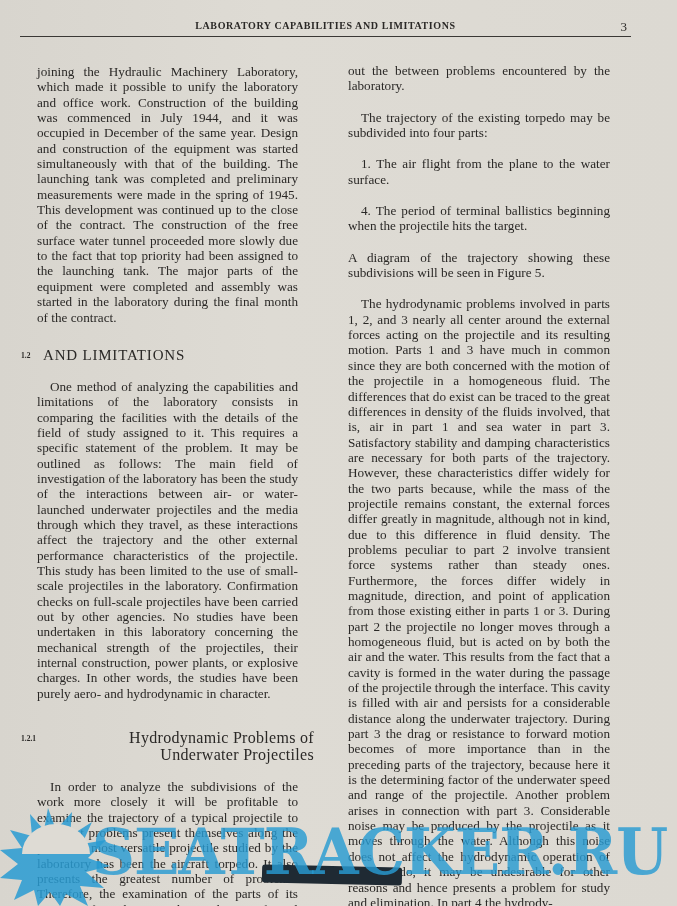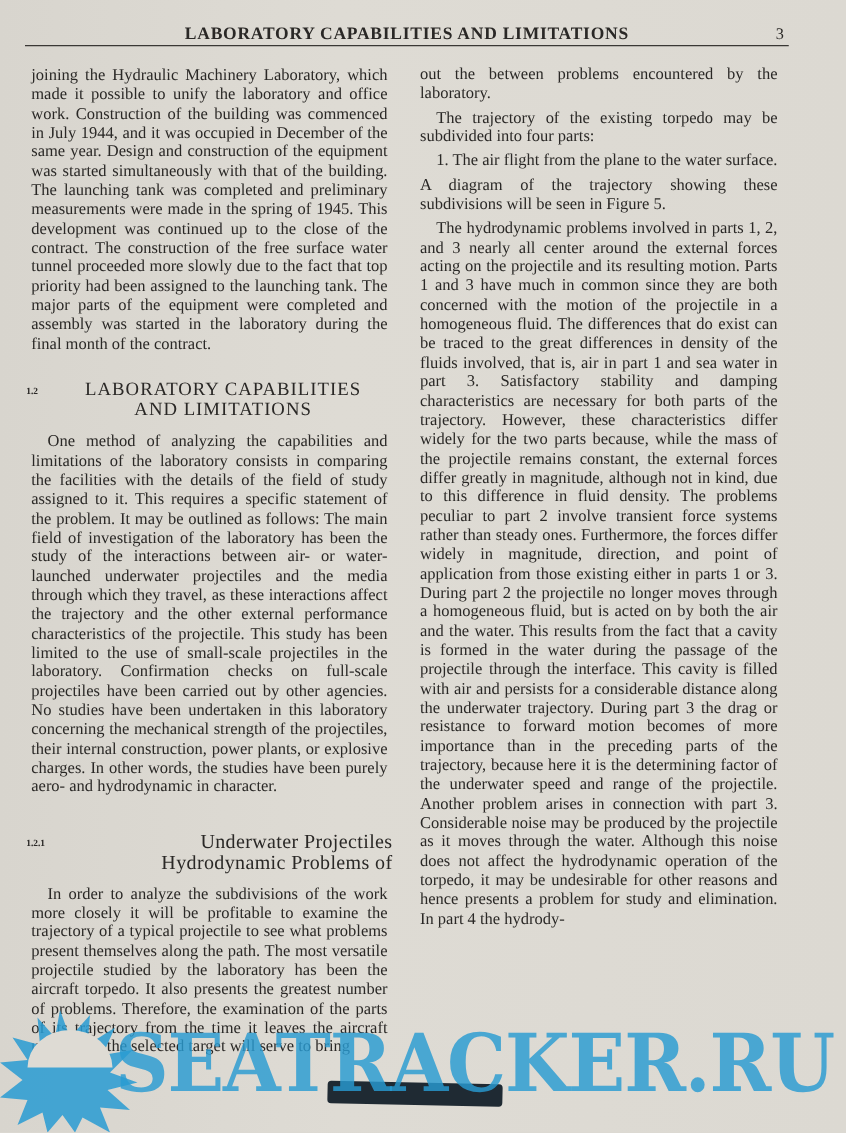--- a/index.html
+++ b/index.html
@@ -29,21 +29,21 @@
       height: 20px;
       border-bottom: 1.3px solid #3a3835;
     }
     .running-title {
       position: absolute;
       left: 0; right: 0;
       top: 4px;
       text-align: center;
       font-family: "Liberation Serif", serif;
       font-weight: bold;
-      font-size: 14px;
+      font-size: 10px;
       letter-spacing: 0.6px;
       color: #2a2826;
     }
     .page-number {
       position: absolute;
       right: 4px;
       top: 3px;
       font-family: "Liberation Serif", serif;
       font-size: 13px;
       color: #2a2826;
@@ -53,29 +53,29 @@
       top: 48px;
       font-family: "Liberation Serif", serif;
       font-size: 13.2px;
       line-height: 15.35px;
       text-align: justify;
       hyphens: none;
     }
     .col-left { left: 21px; width: 293px; }
     .col-right { left: 332px; width: 294px; top: 47px; }
     .column p {
-      margin: 4px;
+      margin: 16px;
       text-indent: 0;
     }
     .column p.indent { text-indent: 13px; }
     .column p.flush { text-indent: 0; }
     .section-head {
       position: relative;
       margin: 22px 0 9px 0;
-      text-align: center;
+      text-align: left;
       font-family: "Liberation Serif", serif;
       font-size: 15px;
       line-height: 16px;
       letter-spacing: 0.8px;
     }
     .section-head .sec-num {
       position: absolute;
       left: 0;
       top: 1px;
       font-size: 7.5px;
@@ -148,37 +148,37 @@
   <div class="running-head">
     <div class="running-title">LABORATORY CAPABILITIES AND LIMITATIONS</div>
     <div class="page-number">3</div>
   </div>
 
   <div class="column col-left">
     <p class="flush">joining the Hydraulic Machinery Laboratory, which made it possible to unify the laboratory and office work. Construction of the building was commenced in July 1944, and it was occupied in December of the same year. Design and construction of the equipment was started simultaneously with that of the building. The launching tank was completed and preliminary measurements were made in the spring of 1945. This development was continued up to the close of the contract. The construction of the free surface water tunnel proceeded more slowly due to the fact that top priority had been assigned to the launching tank. The major parts of the equipment were completed and assembly was started in the laboratory during the final month of the contract.</p>
 
     <div class="section-head">
       <span class="sec-num">1.2</span>
-      <span class="sec-title">LABORATORY CAPABILITIES</span>
       <span class="sec-title">AND LIMITATIONS</span>
     </div>
     <p class="indent">One method of analyzing the capabilities and limitations of the laboratory consists in comparing the facilities with the details of the field of study assigned to it. This requires a specific statement of the problem. It may be outlined as follows: The main field of investigation of the laboratory has been the study of the interactions between air- or water-launched underwater projectiles and the media through which they travel, as these interactions affect the trajectory and the other external performance characteristics of the projectile. This study has been limited to the use of small-scale projectiles in the laboratory. Confirmation checks on full-scale projectiles have been carried out by other agencies. No studies have been undertaken in this laboratory concerning the mechanical strength of the projectiles, their internal construction, power plants, or explosive charges. In other words, the studies have been purely aero- and hydrodynamic in character.</p>
 
     <div class="sub-head">
       <span class="sec-num">1.2.1</span>
+      <span class="sec-title">Hydrodynamic Problems of</span>
       <span class="sec-title">Underwater Projectiles</span>
-      <span class="sec-title">Hydrodynamic Problems of</span>
     </div>
     <p class="indent">In order to analyze the subdivisions of the work more closely it will be profitable to examine the trajectory of a typical projectile to see what problems present themselves along the path. The most versatile projectile studied by the laboratory has been the aircraft torpedo. It also presents the greatest number of problems. Therefore, the examination of the parts of its trajectory from the time it leaves the aircraft until it hits the selected target will serve to bring</p>
   </div>
 
   <div class="column col-right">
     <p class="flush">out the between problems encountered by the laboratory.</p>
     <p class="indent">The trajectory of the existing torpedo may be subdivided into four parts:</p>
     <p class="indent">1. The air flight from the plane to the water surface.</p>
+    <p class="indent">4. The period of terminal ballistics beginning when the projectile hits the target.</p>
     <p class="flush">A diagram of the trajectory showing these subdivisions will be seen in Figure 5.</p>
     <p class="indent">The hydrodynamic problems involved in parts 1, 2, and 3 nearly all center around the external forces acting on the projectile and its resulting motion. Parts 1 and 3 have much in common since they are both concerned with the motion of the projectile in a homogeneous fluid. The differences that do exist can be traced to the great differences in density of the fluids involved, that is, air in part 1 and sea water in part 3. Satisfactory stability and damping characteristics are necessary for both parts of the trajectory. However, these characteristics differ widely for the two parts because, while the mass of the projectile remains constant, the external forces differ greatly in magnitude, although not in kind, due to this difference in fluid density. The problems peculiar to part 2 involve transient force systems rather than steady ones. Furthermore, the forces differ widely in magnitude, direction, and point of application from those existing either in parts 1 or 3. During part 2 the projectile no longer moves through a homogeneous fluid, but is acted on by both the air and the water. This results from the fact that a cavity is formed in the water during the passage of the projectile through the interface. This cavity is filled with air and persists for a considerable distance along the underwater trajectory. During part 3 the drag or resistance to forward motion becomes of more importance than in the preceding parts of the trajectory, because here it is the determining factor of the underwater speed and range of the projectile. Another problem arises in connection with part 3. Considerable noise may be produced by the projectile as it moves through the water. Although this noise does not affect the hydrodynamic operation of the torpedo, it may be undesirable for other reasons and hence presents a problem for study and elimination. In part 4 the hydrody-</p>
   </div>
 
   <div class="redaction"></div>
 
   <svg class="watermark" viewBox="0 0 677 98" width="677" height="98">
     <g fill="rgba(40,155,210,0.85)">
       <polygon points="48,0 56,22 72,4 70,28 92,14 82,36 106,32 88,50 110,58 86,64 104,80 80,78 88,98 66,86 60,98 50,84 38,98 34,82 14,92 22,72 0,70 18,56 0,42 22,40 10,22 32,28 30,6 44,22"></polygon>
       <path d="M22,46 A34,30 0 0 1 90,46 Z" fill="#dedbd4"></path>

